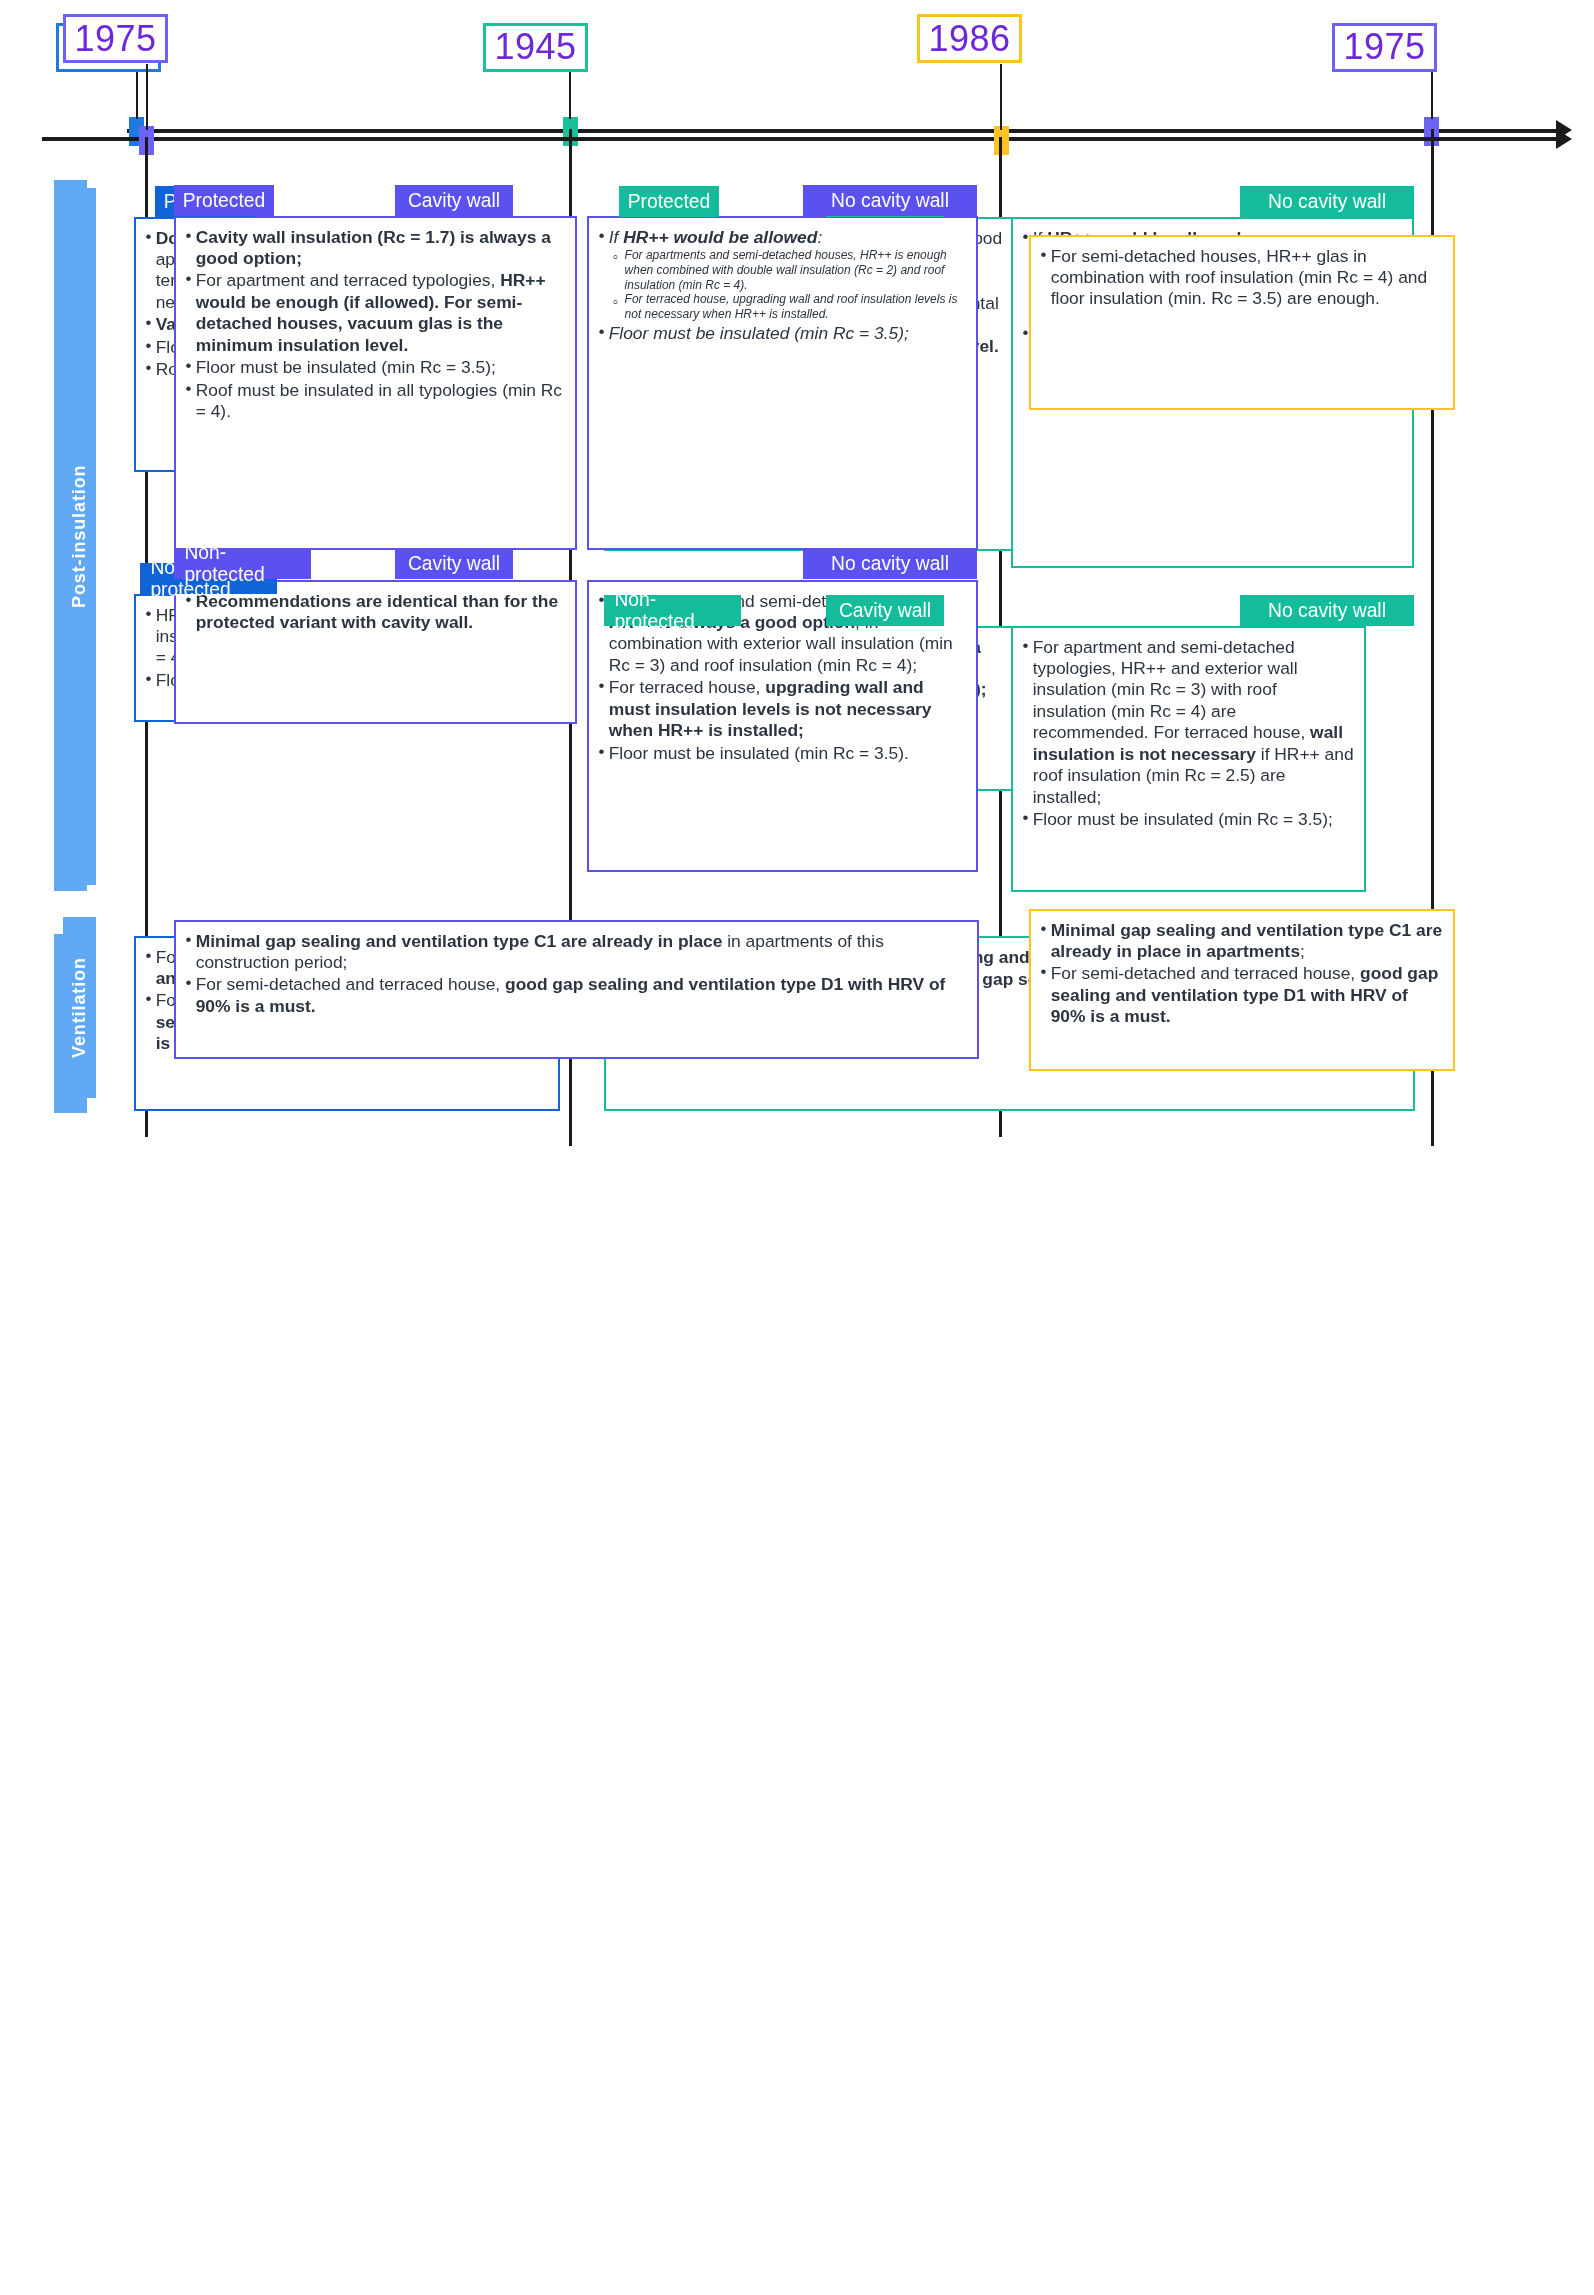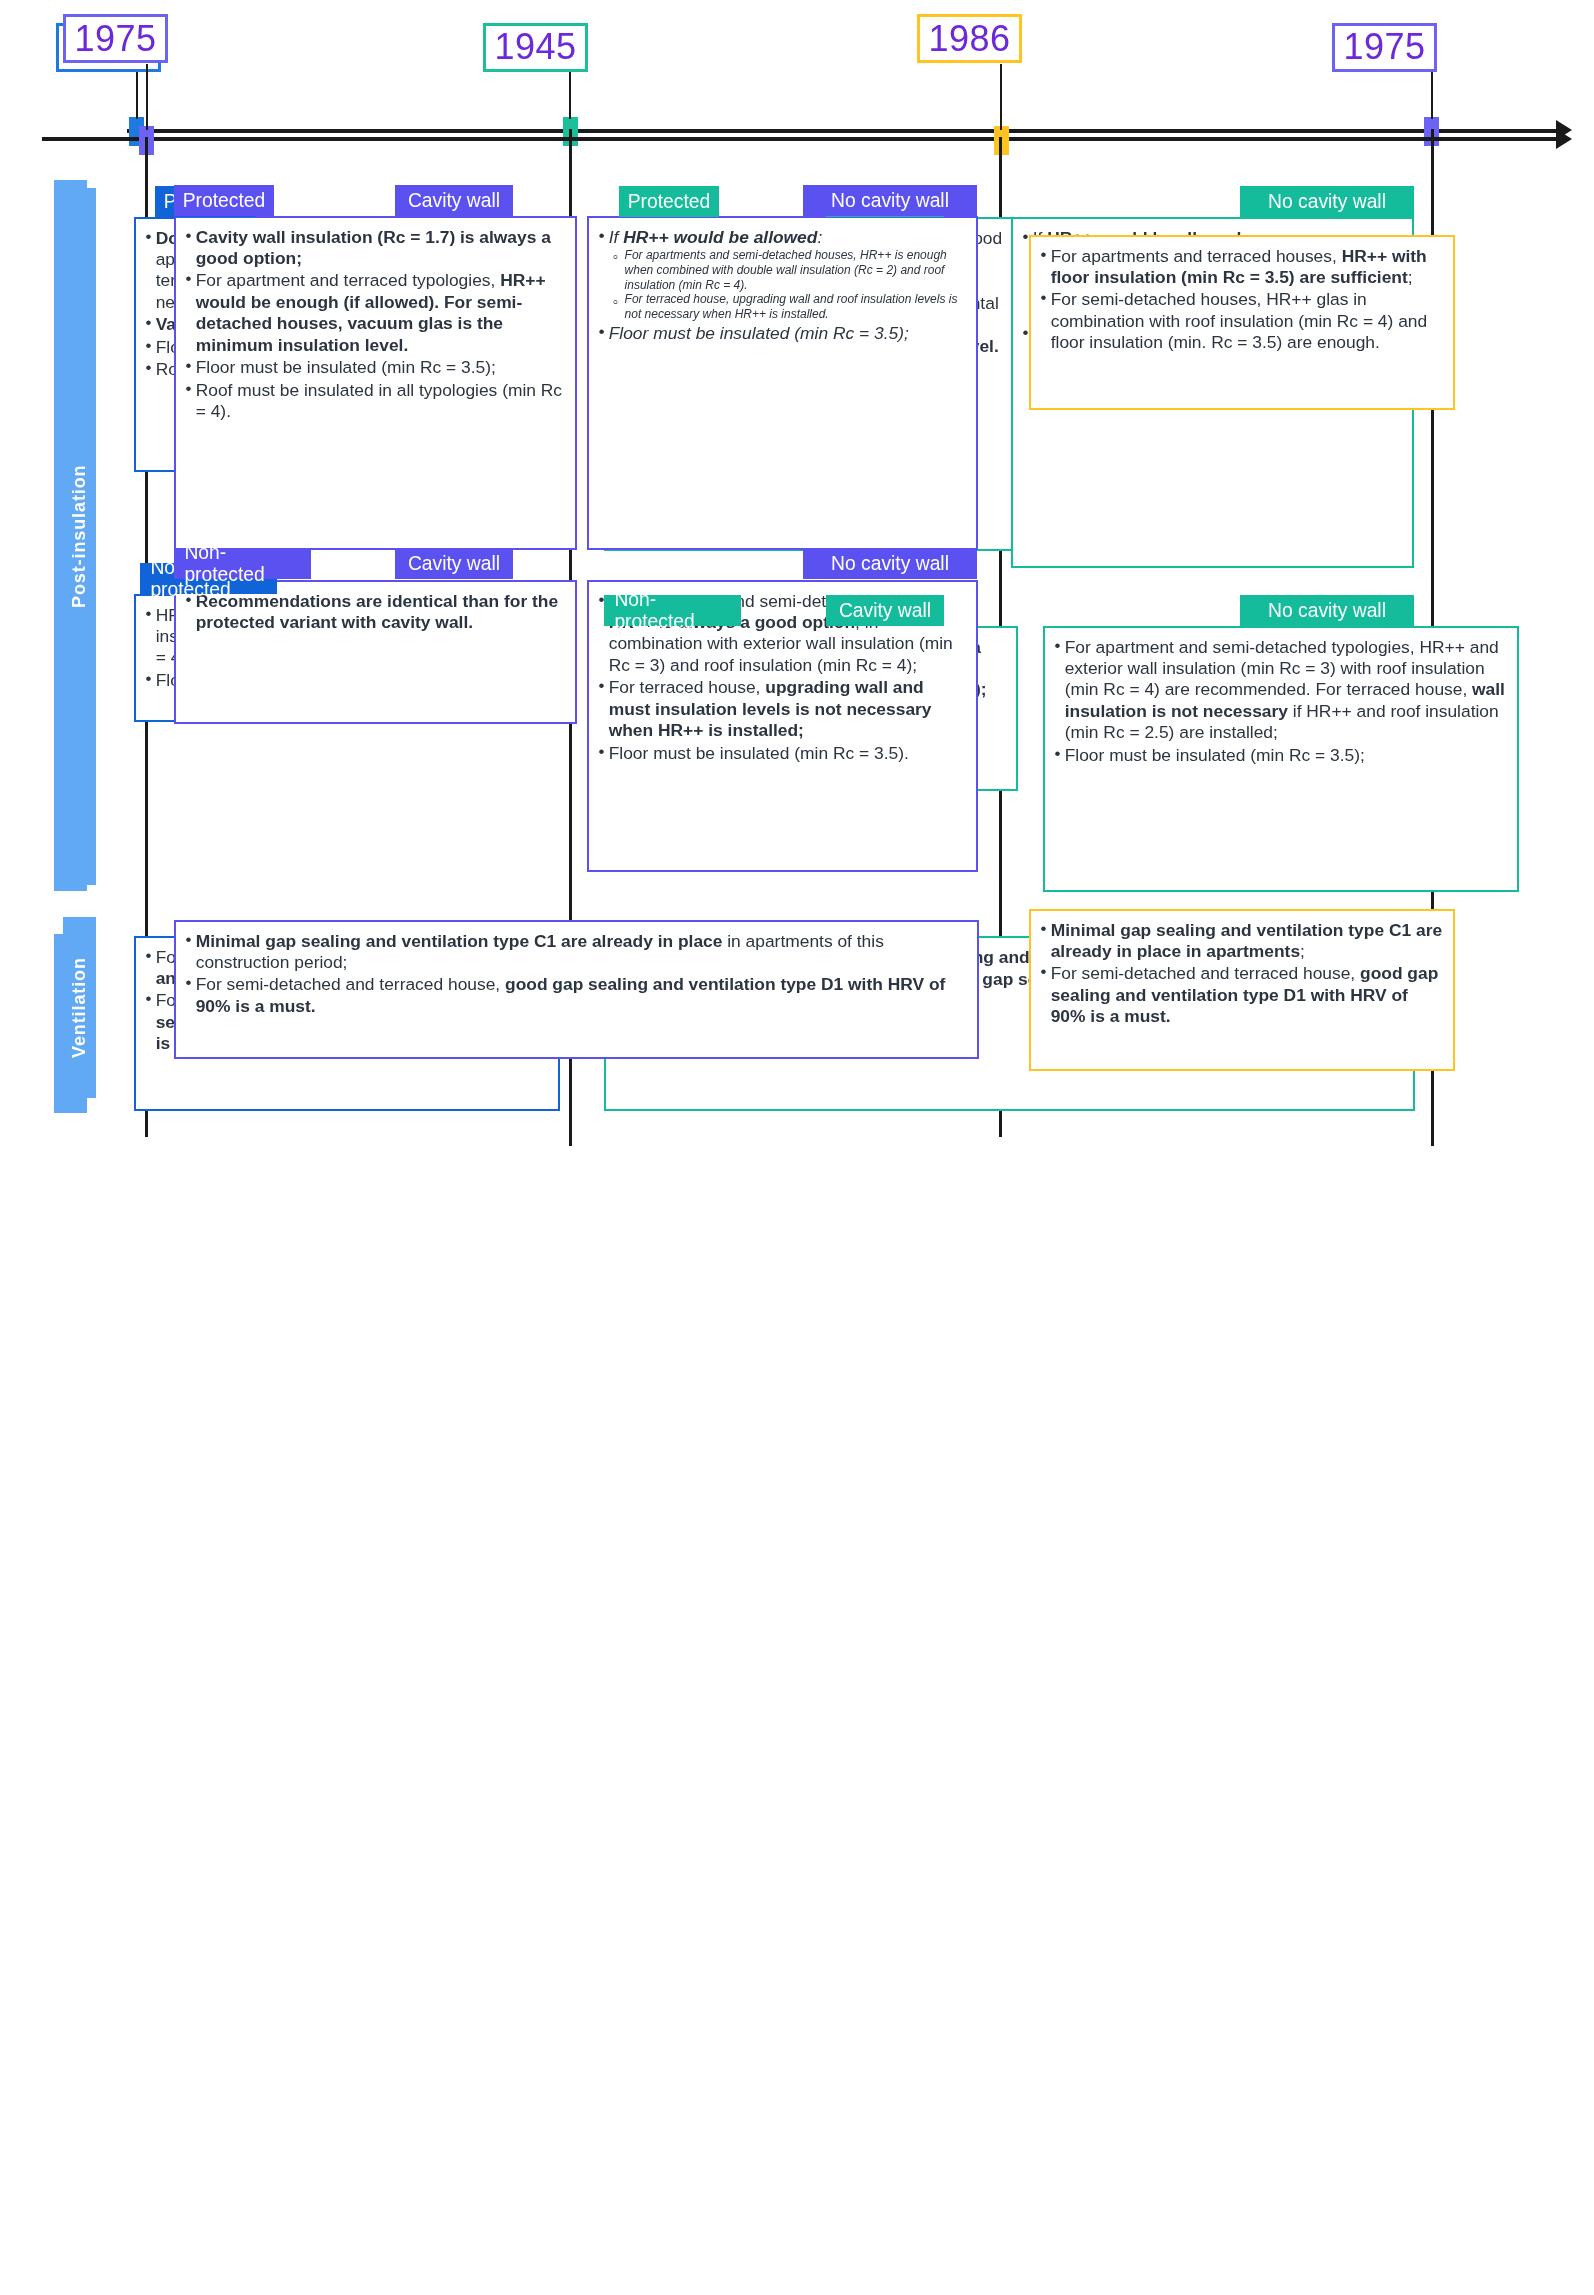--- a/index.html
+++ b/index.html
@@ -233,21 +233,21 @@
   <div class="card teal" style="left:604px; top:626px; width:414px; height:165px;">
     <ul class="bl">
       <li><span><b>Cavity wall insulation (Rc = 1.7) is always a good option but must be combined with at least HR++ and roof insulation (min Rc = 4);</b></span></li>
       <li><span>Floor must be insulated (min Rc = 3.5).</span></li>
     </ul>
   </div>
 
   <div class="tab teal" style="left:1240px; top:595px; width:174px;">
     <span>No cavity wall</span>
   </div>
-  <div class="card teal" style="left:1043px; top:626px; width:476px; height:266px;">
+  <div class="card teal" style="left:1011px; top:626px; width:355px; height:266px;">
     <ul class="bl">
       <li><span>For apartment and semi-detached typologies, HR++ and exterior wall insulation (min Rc = 3) with roof insulation (min Rc = 4) are recommended. For terraced house, <b>wall insulation is not necessary</b> if HR++ and roof insulation (min Rc = 2.5) are installed;</span></li>
       <li><span>Floor must be insulated (min Rc = 3.5);</span></li>
     </ul>
   </div>
 
   <div class="card" style="left:134px; top:936px; width:426px; height:175px;">
     <ul class="bl">
       <li><span>For apartment typologies, <b>minimal gap sealing and ventilation type C1 is enough</b>;</span></li>
       <li><span>For semi-detached and terraced house, <b>good gap sealing and ventilation type D1 with HRV 90% is a must.</b></span></li>
@@ -339,21 +339,20 @@
   <div class="card purple" style="left:587px; top:580px; width:391px; height:292px;">
     <ul class="bl">
       <li><span>for apartments and semi-detached houses, <b>HR++ is always a good option</b>, in combination with exterior wall insulation (min Rc = 3) and roof insulation (min Rc = 4);</span></li>
       <li><span>For terraced house, <b>upgrading wall and must insulation levels is not necessary when HR++ is installed;</b></span></li>
       <li><span>Floor must be insulated (min Rc = 3.5).</span></li>
     </ul>
   </div>
 
   <div class="card yellow" style="left:1029px; top:235px; width:426px; height:175px;">
     <ul class="bl">
-      <li><span>For apartments and terraced houses, <b>HR++ with floor insulation (min Rc = 3.5) are sufficient</b>;</span></li>
       <li><span>For semi-detached houses, HR++ glas in combination with roof insulation (min Rc = 4) and floor insulation (min. Rc = 3.5) are enough.</span></li>
     </ul>
   </div>
 
   <div class="card purple" style="left:174px; top:920px; width:805px; height:139px;">
     <ul class="bl">
       <li><span><b>Minimal gap sealing and ventilation type C1 are already in place</b> in apartments of this construction period;</span></li>
       <li><span>For semi-detached and terraced house, <b>good gap sealing and ventilation type D1 with HRV of 90% is a must.</b></span></li>
     </ul>
   </div>

